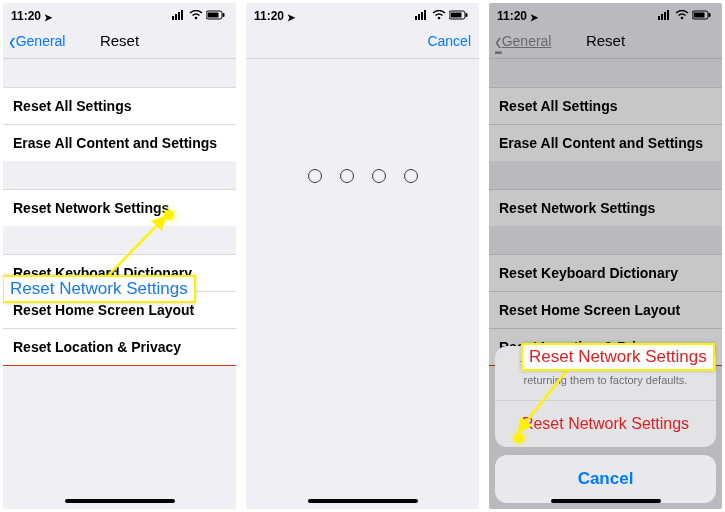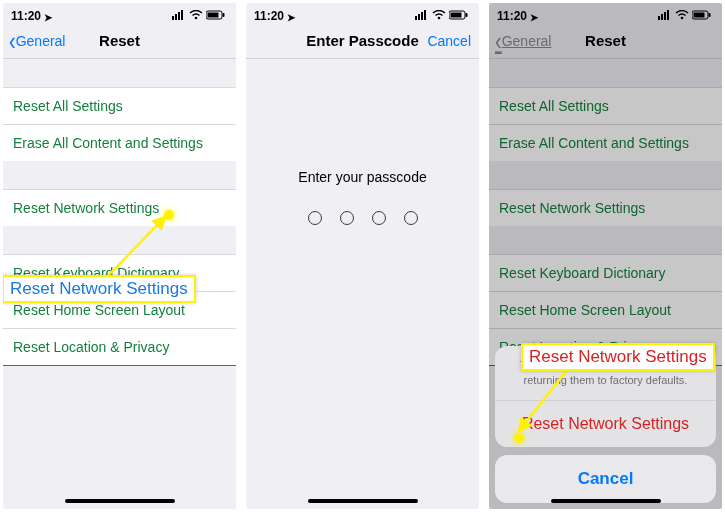--- a/index.html
+++ b/index.html
@@ -3,26 +3,26 @@
 <meta charset="utf-8">
 <style>
   * { box-sizing: border-box; margin: 0; padding: 0; font-family: -apple-system, "Helvetica Neue", Arial, sans-serif; }
   body { background: #fff; width: 725px; height: 512px; display: flex; gap: 10px; padding: 3px; }
   .phone { flex: 1; background: #efeff4; position: relative; overflow: hidden; border-radius: 2px; }
   .phone.dimmed::after { content:""; position:absolute; inset:0; background:rgba(0,0,0,0.22); pointer-events:none; }
   .status-bar { height: 20px; display: flex; align-items: flex-end; padding: 0 8px; font-size: 12px; font-weight: 600; position: relative; }
   .status-time { }
   .status-icons { position: absolute; right: 10px; display: flex; gap: 3px; align-items: center; }
   .nav-bar { height: 36px; display: flex; align-items: center; justify-content: center; position: relative; border-bottom: 1px solid rgba(0,0,0,0.12); }
-  .nav-title { font-size: 15px; font-weight: 700; }
+  .nav-title { font-size: 15px; font-weight: 400; }
   .nav-left { position: absolute; left: 6px; display: flex; align-items: center; color: #007aff; font-size: 14px; }
   .nav-right { position: absolute; right: 8px; color: #007aff; font-size: 14px; }
   .back-chevron { font-size: 20px; line-height: 1; margin-right: 0px; transform: scaleY(1.3); }
   .list { margin-top: 28px; }
-  .row { background: #fff; border-top: 1px solid #d9d9dc; padding: 10px 10px; font-size: 14px; color: #15803d; }
+  .row { background: #fff; border-top: 1px solid #d9d9dc; padding: 10px 10px; font-size: 14px; color: #000000; font-weight: bold; }
   .row:last-child { border-bottom: 1px solid #c2410c; }
   .group-gap { height: 28px; }
   .passcode-area { text-align: center; margin-top: 110px; }
   .passcode-title { font-size: 14px; margin-bottom: 26px; }
   .dots { display: flex; gap: 18px; justify-content: center; }
   .dot { width: 14px; height: 14px; border: 1.5px solid #3a3a3a; border-radius: 50%; }
   .home-indicator { position: absolute; bottom: 6px; left: 50%; transform: translateX(-50%); width: 110px; height: 4px; background: #000; border-radius: 3px; }
   .callout { position: absolute; background: #fff; border: 2px solid #fff200; padding: 2px 6px; font-size: 17px; font-weight: 500; box-shadow: 0 0 4px rgba(0,0,0,0.2); z-index: 10; }
   .callout.red { color: #d62424; }
   .callout.blue { color: #1878e8; }
@@ -115,25 +115,23 @@
             <circle cx="7" cy="8" r="1.3" fill="#000"></circle>
           </svg></span>
       <span><svg width="20" height="10">
             <rect x="0" y="1" width="16" height="8" rx="2" fill="none" stroke="#000"></rect>
             <rect x="1.5" y="2.5" width="11" height="5" fill="#000"></rect>
             <rect x="16.5" y="3" width="2" height="4" rx="1" fill="#000"></rect>
           </svg></span>
     </span>
   </div>
   <div class="nav-bar">
-    <div class="nav-title">Enter Passcode</div>
     <div class="nav-right">Cancel</div>
   </div>
   <div class="passcode-area">
-    <div class="passcode-title">Enter your passcode</div>
     <div class="dots">
       <div class="dot"></div>
       <div class="dot"></div>
       <div class="dot"></div>
       <div class="dot"></div>
     </div>
   </div>
   <div class="home-indicator"></div>
 </div>
 

